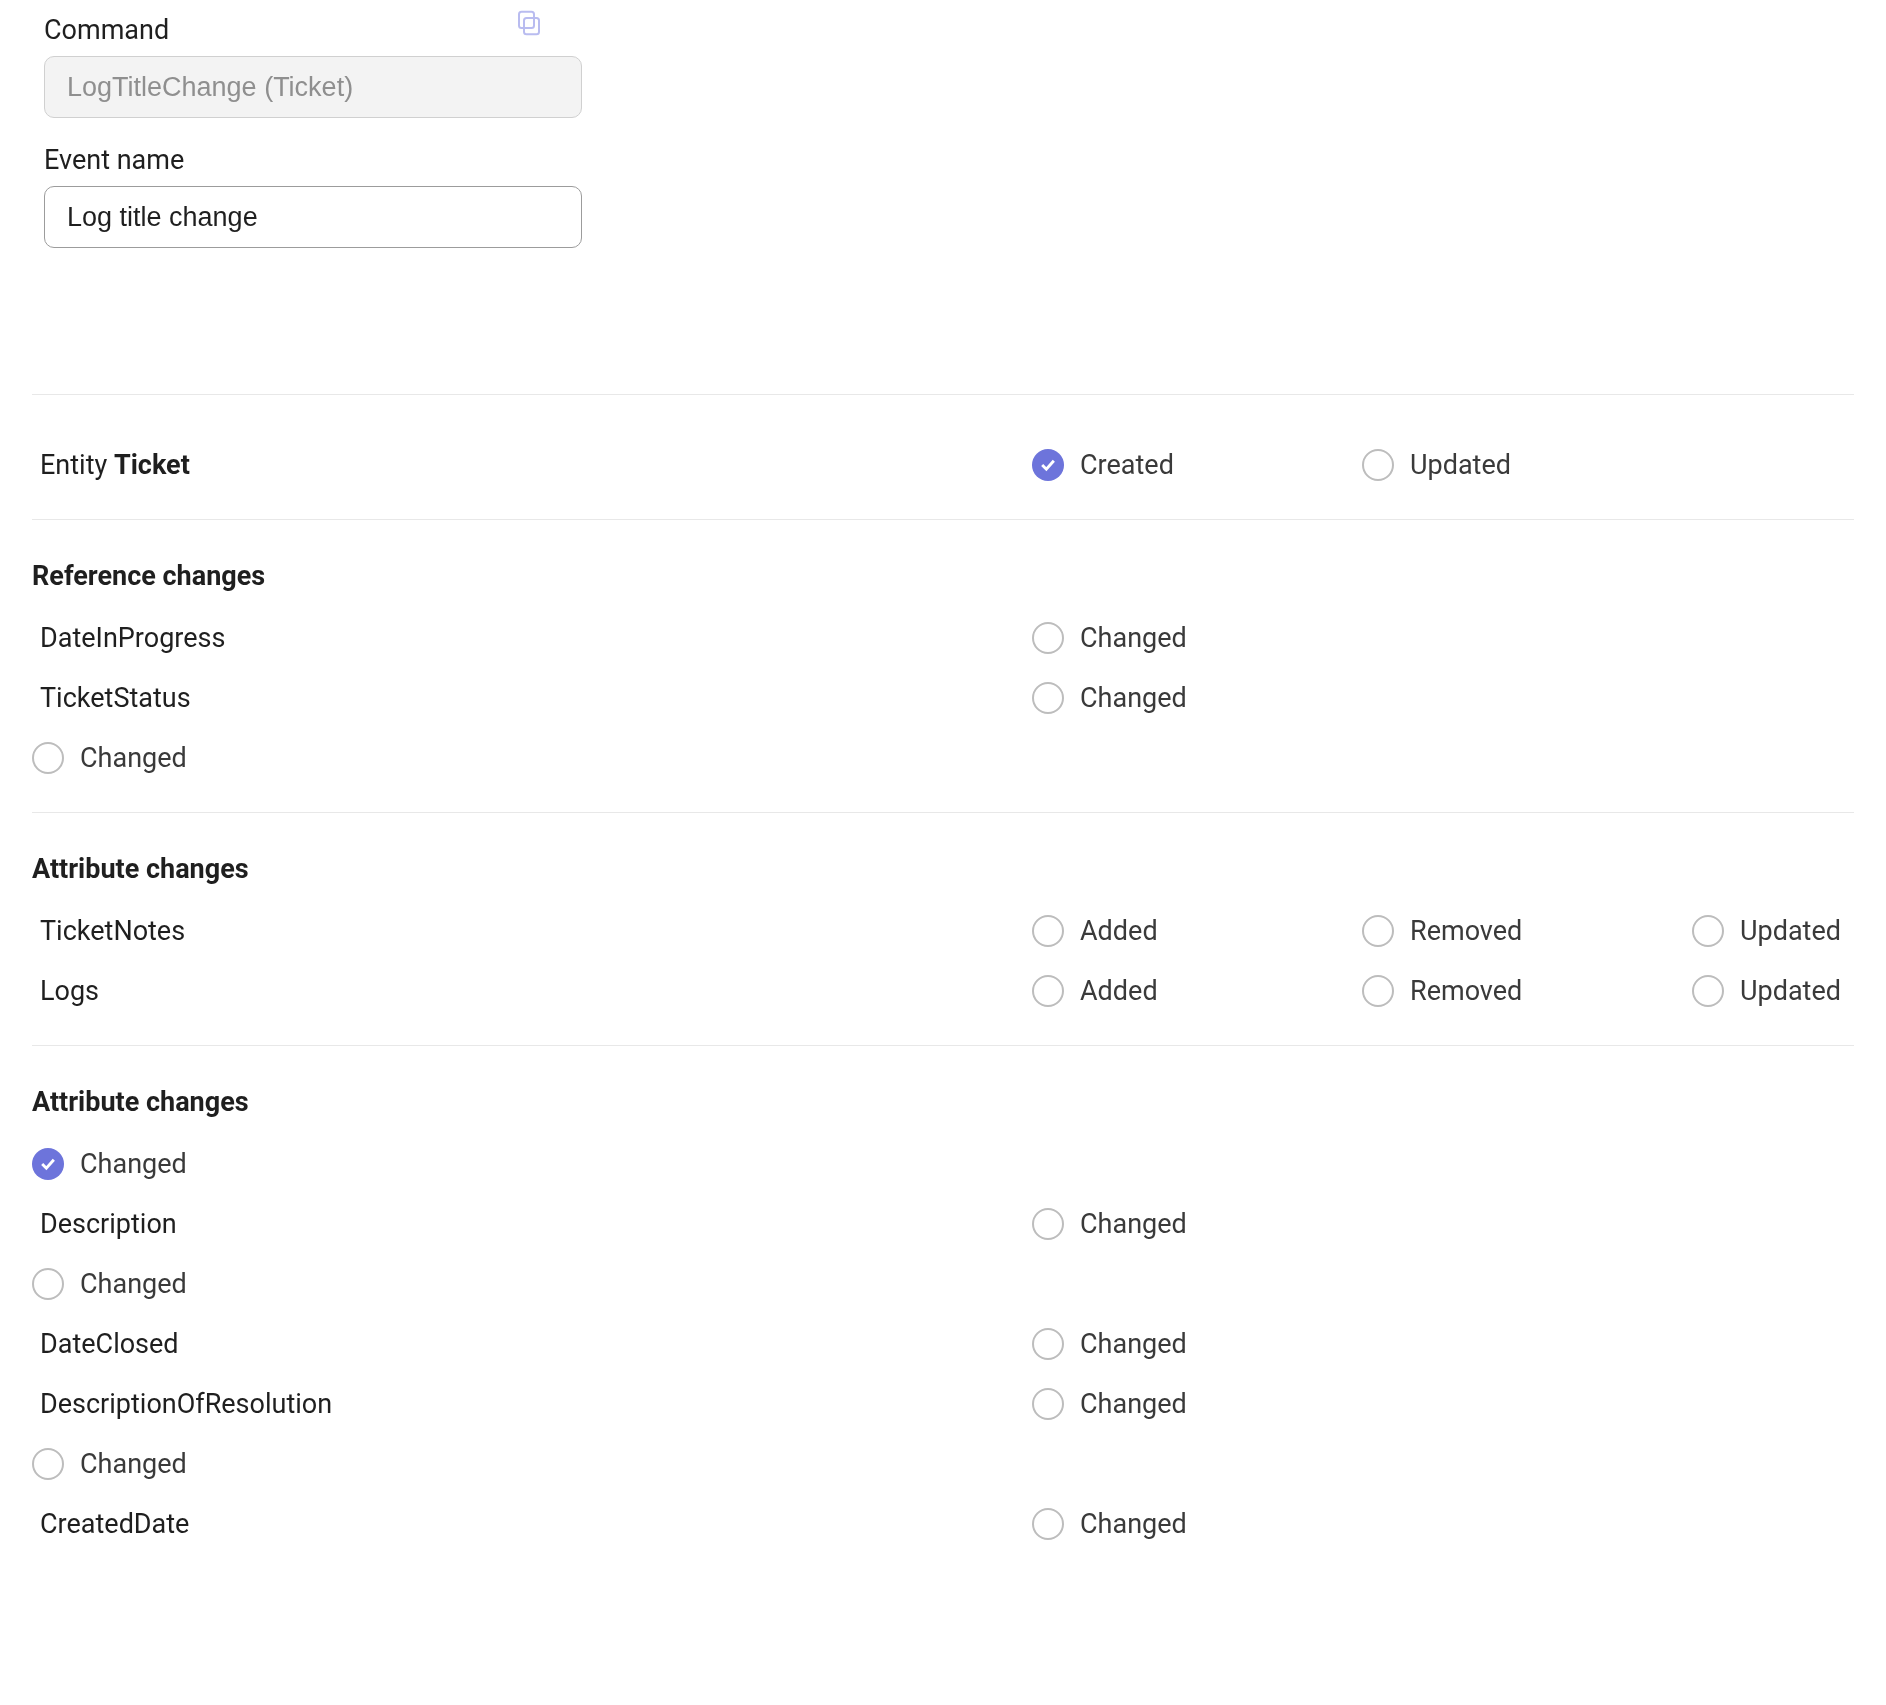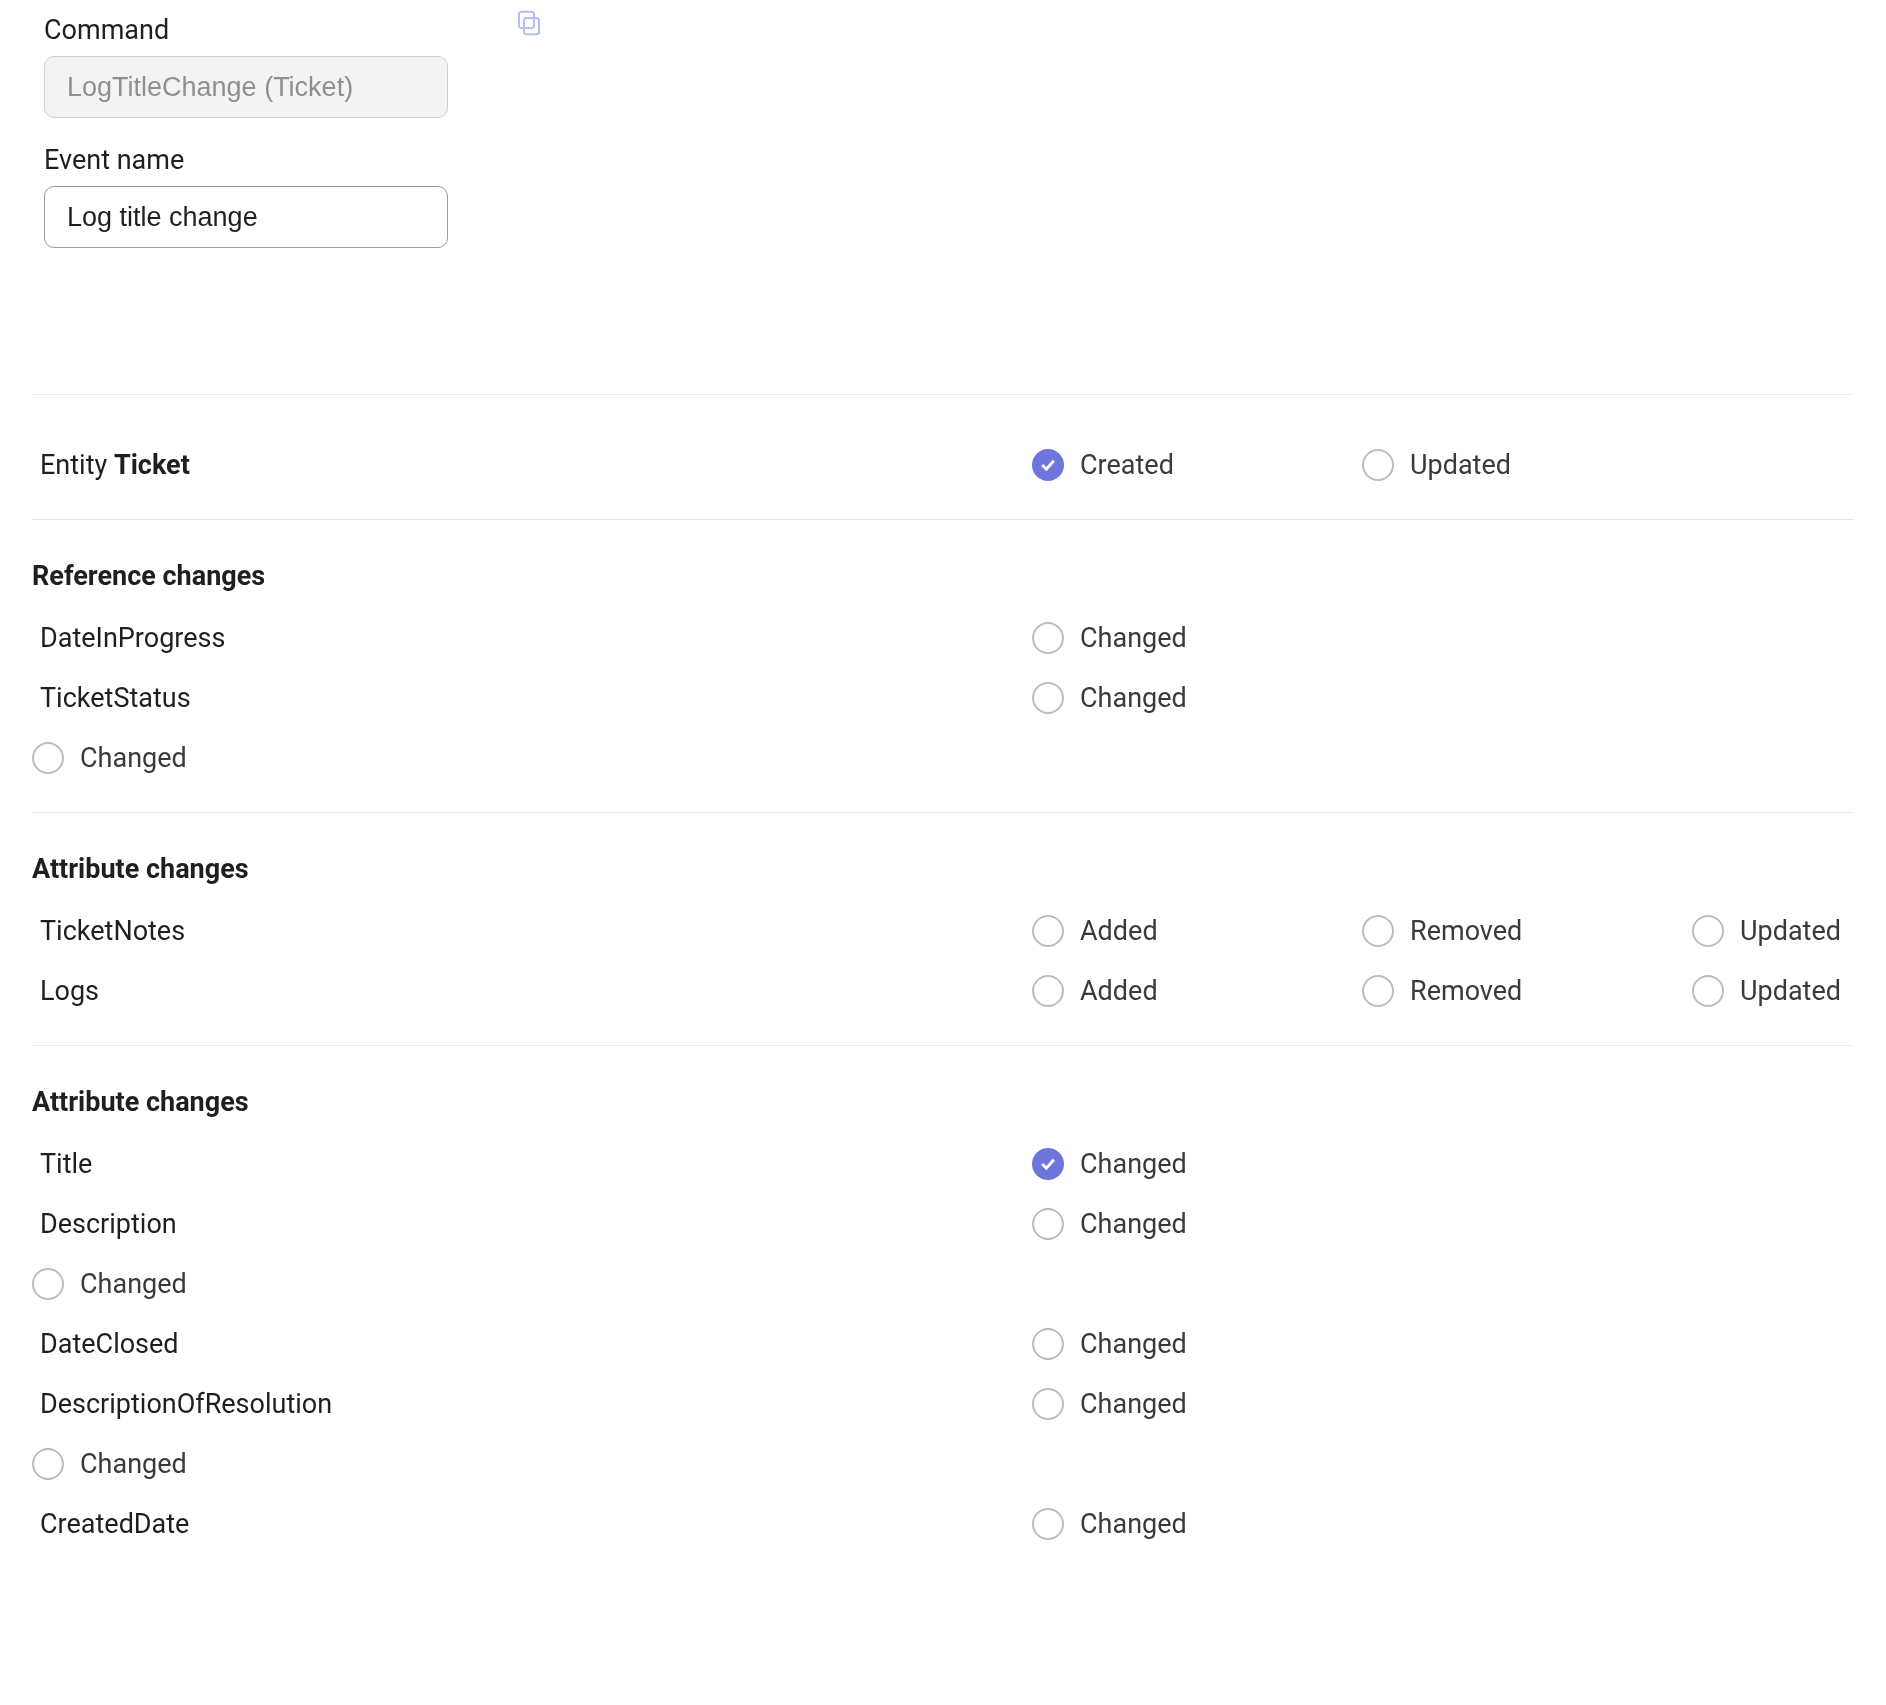--- a/index.html
+++ b/index.html
@@ -15,21 +15,21 @@
     padding: 14px 32px 40px 32px;
     width: 1886px;
   }
   .field-block { margin-bottom: 26px; margin-left: 12px; }
   .field-label {
     font-size: 27px;
     color: #1f1f1f;
     margin-bottom: 10px;
   }
   .text-input {
-    width: 404px;
+    width: 538px;
     height: 62px;
     border: 1px solid #9c9c9c;
     border-radius: 10px;
     padding: 0 22px;
     font-size: 27px;
     color: #1f1f1f;
     outline: none;
   }
   .text-input::placeholder { color: #8f8f8f; }
   .text-input.disabled {
@@ -228,21 +228,20 @@
             <span class="radio-label">Updated</span>
           </div>
         </div>
       </div>
   </div>
 
   <div class="section">
     <div class="section-title">Attribute changes</div>
     <div id="attribute-rows">
         <div class="row">
-          <div class="name">Title</div>
           <div class="radio-cell">
             <span class="radio selected">
               <svg viewBox="0 0 24 24">
                 <polyline points="5 12 10 17 19 7"></polyline>
               </svg>
             </span>
             <span class="radio-label">Changed</span>
           </div>
           <div></div>
           <div></div>

